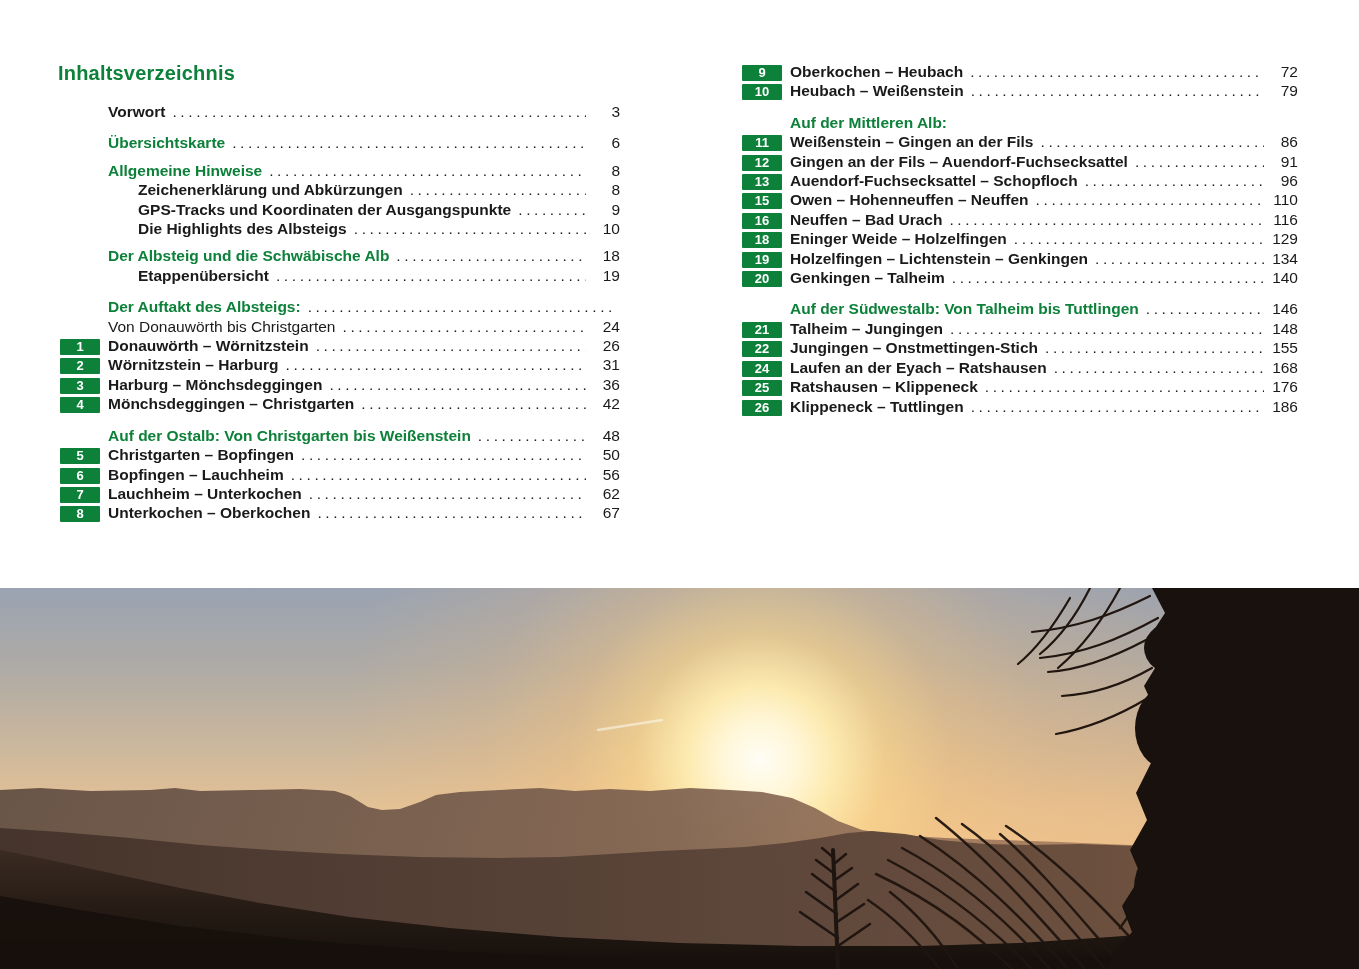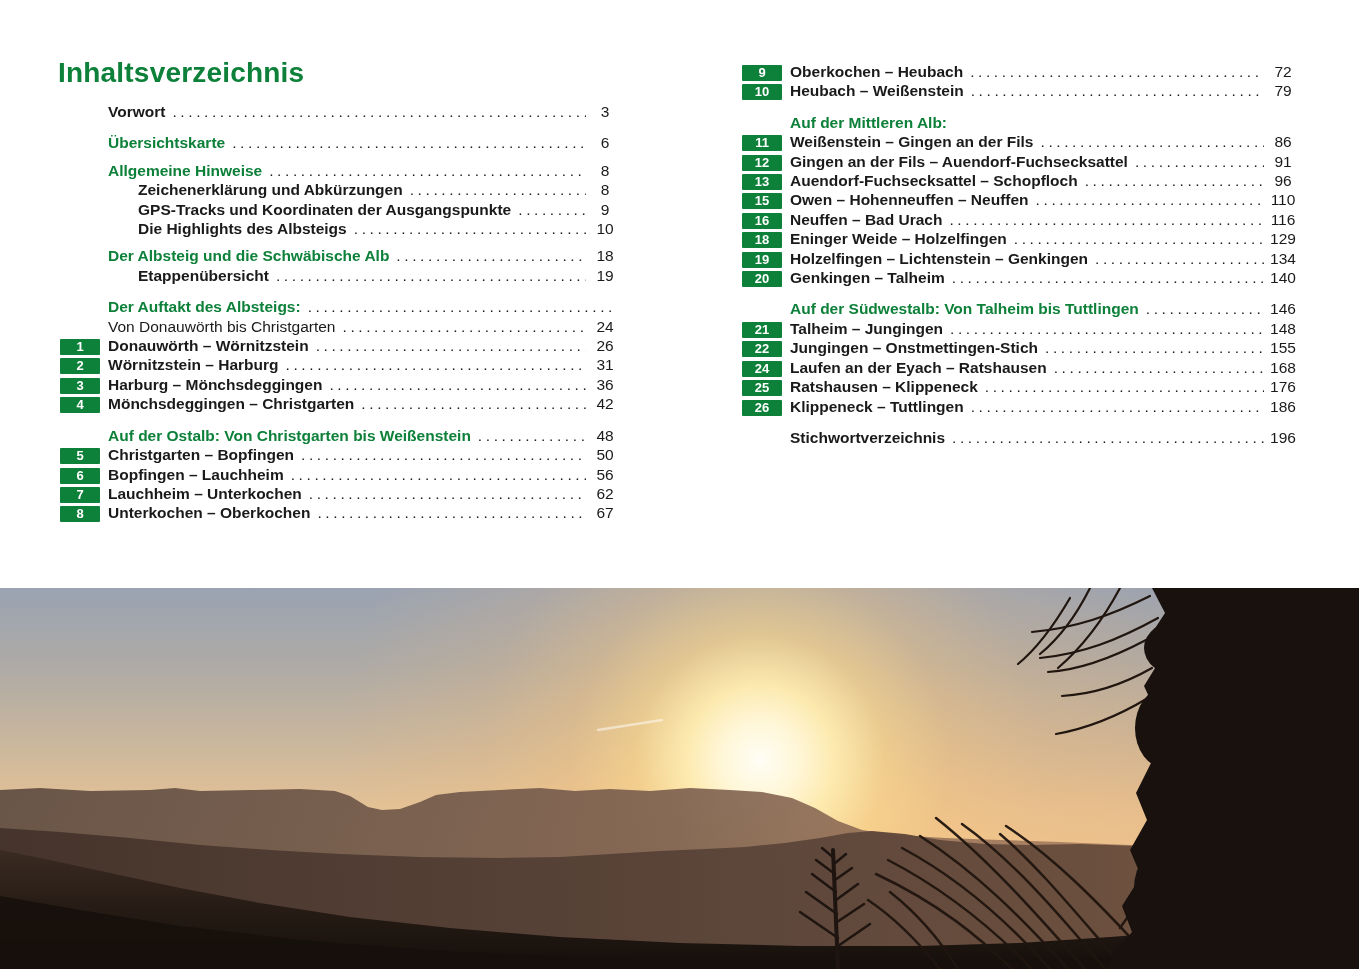--- a/index.html
+++ b/index.html
@@ -6,21 +6,21 @@
   html,body{margin:0;padding:0;}
   body{
     position:relative; width:1359px; height:969px; overflow:hidden;
     background:#ffffff; font-family:"Liberation Sans","DejaVu Sans",sans-serif;
     color:var(--ink);
   }
   .col{ position:absolute; }
   #col-left{ left:58px; top:56px; width:562px; }
   #col-right{ left:740px; top:62px; width:558px; }
   h1{
-    margin:0 0 12px 0; font-size:28px; line-height:34px; font-weight:700;
+    margin:0 0 12px 0; font-size:20px; line-height:34px; font-weight:700;
     color:var(--green); letter-spacing:.2px;
   }
   .row{
     display:flex; align-items:baseline;
     font-size:15.5px; line-height:19.4px; white-space:nowrap;
   }
   .row.gap-sm{ margin-top:8px; }
   .row.gap-lg{ margin-top:12px; }
   .slot{ flex:0 0 50px; display:flex; }
   .badge{
@@ -32,21 +32,21 @@
   .label.green{ color:var(--green); }
   .label.regular{ font-weight:400; }
   .label.ind{ padding-left:30px; }
   .dots{
     flex:1 1 auto; overflow:hidden; white-space:nowrap;
     margin:0 4px 0 7px; font-weight:400; letter-spacing:3.6px; color:var(--ink);
   }
   .dots::after{
     content:"..........................................................................................";
   }
-  .page{ flex:0 0 auto; min-width:30px; text-align:center; font-weight:400; }
+  .page{ flex:0 0 auto; min-width:30px; text-align:right; font-weight:400; }
 
   
   .photo{
     position:absolute; left:0; top:588px; width:1359px; height:381px; overflow:hidden;
     background:
       radial-gradient(circle at 760px 172px,
         #fffef6 0px, #fff6d6 40px, rgba(255,236,175,.95) 75px,
         rgba(255,214,135,.65) 125px, rgba(253,197,120,.38) 190px,
         rgba(250,187,112,.16) 280px, rgba(250,187,112,0) 420px),
       radial-gradient(ellipse 720px 430px at 100% 60%, rgba(238,168,102,.30), rgba(238,168,102,0) 70%),
@@ -315,26 +315,20 @@
       <span class="dots"></span>
       <span class="page">176</span>
     </div>
     <div class="row">
       <span class="slot">
         <span class="badge">26</span>
       </span>
       <span class="label bold">Klippeneck – Tuttlingen</span>
       <span class="dots"></span>
       <span class="page">186</span>
-    </div>
-    <div class="row gap-lg">
-      <span class="slot"></span>
-      <span class="label bold">Stichwortverzeichnis</span>
-      <span class="dots"></span>
-      <span class="page">196</span>
     </div>
   </div>
 
 <div class="photo">
   <svg viewBox="0 0 1359 381" preserveAspectRatio="none">
     <defs>
       <linearGradient id="gFar" x1="0" y1="0" x2="1" y2="0">
         <stop offset="0" stop-color="#5f4c41"></stop>
           <stop offset=".5" stop-color="#7d6150"></stop>
         <stop offset=".8" stop-color="#a97f61"></stop>

